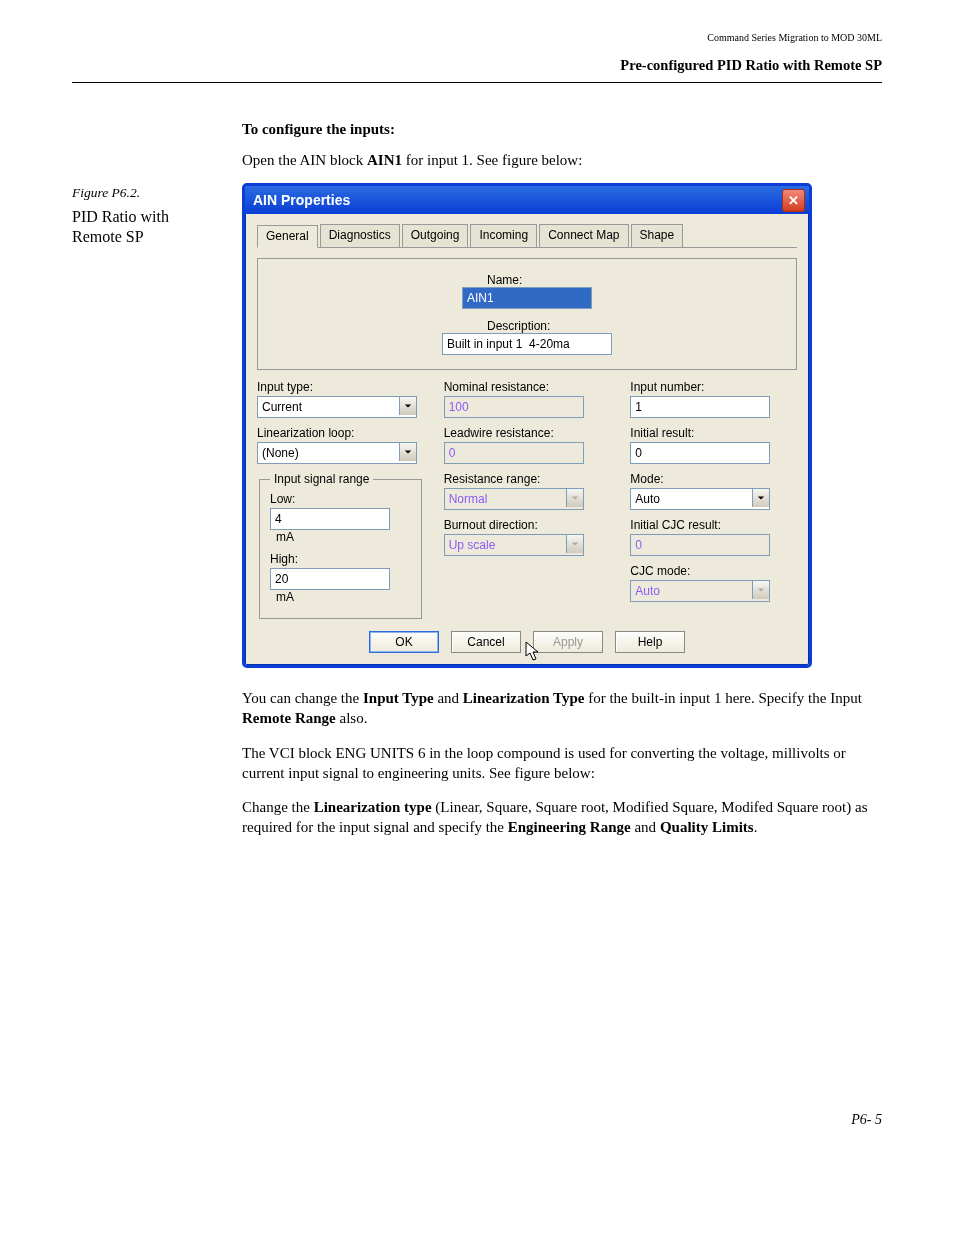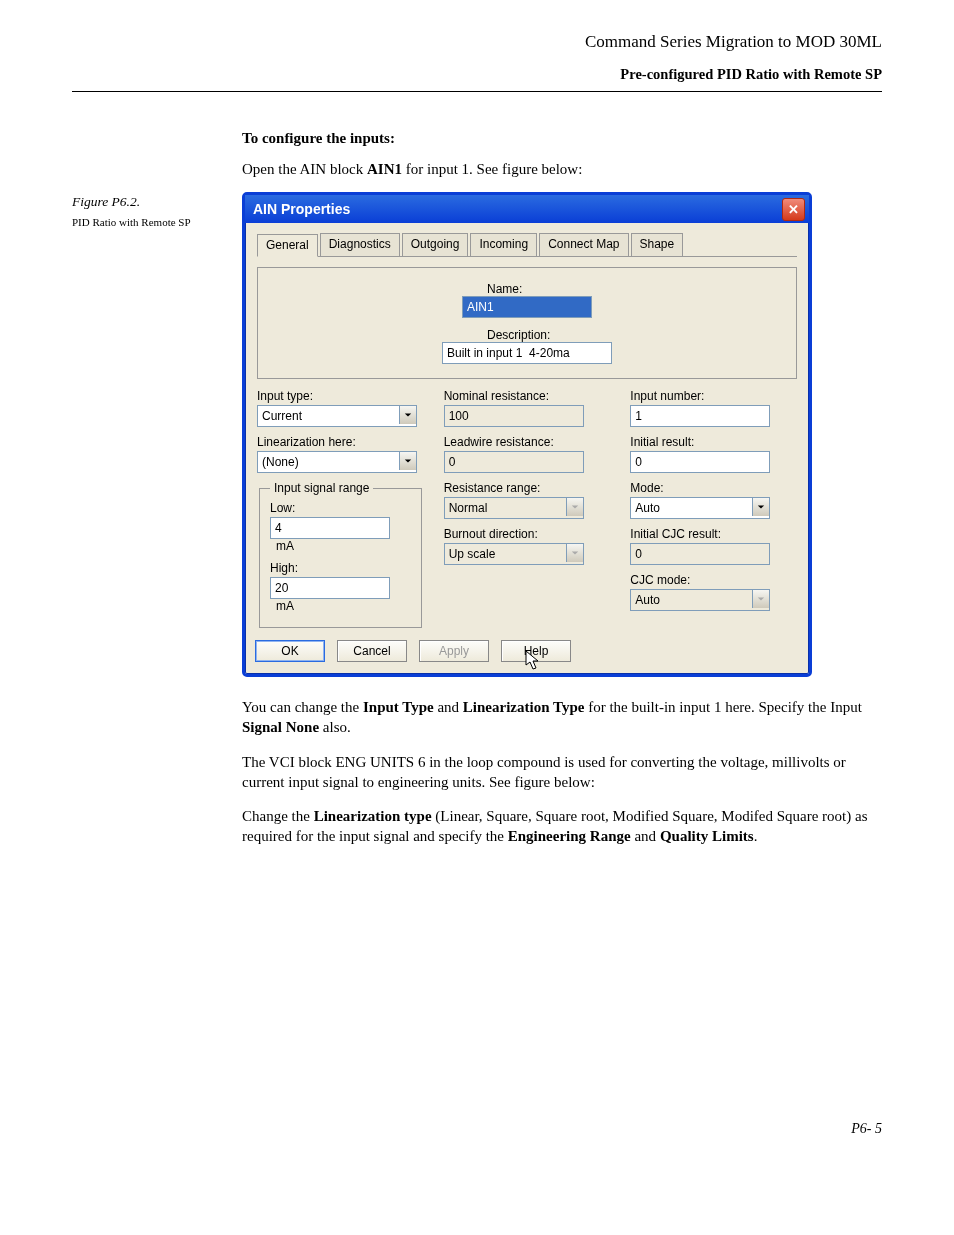--- a/index.html
+++ b/index.html
@@ -10,21 +10,21 @@
     font-size: 15px;
     color: #000;
     width: 954px;
   }
   .page {
     padding: 32px 72px 40px 72px;
     box-sizing: border-box;
   }
   .hdr-top {
     text-align: right;
-    font-size: 17px;
+    font-size: 10px;
     margin-bottom: 14px;
   }
   .hdr-sub {
     text-align: right;
     font-weight: bold;
     font-size: 14.5px;
     margin-bottom: 8px;
   }
   .page hr {
     border: none;
@@ -35,21 +35,21 @@
     margin-left: 170px;
   }
   .side-note {
     float: left;
     width: 150px;
     margin-top: 64px;
     text-align: left;
     font-size: 13.5px;
   }
   .side-note .fig-label { font-style: italic; margin-bottom: 6px; }
-  .side-note .fig-cap { font-size: 11px; line-height: 1.25; }
+  .side-note .fig-cap { font-size: 16px; line-height: 1.25; }
   .instr-head { font-weight: bold; margin-bottom: 14px; }
   .instr-open { margin-bottom: 14px; }
   .after-dialog p { margin: 14px 0; line-height: 1.35; }
   .page-num {
     text-align: right;
     font-style: italic;
     font-size: 14px;
     margin-top: 260px;
   }
 
@@ -108,21 +108,21 @@
   .row { display:flex; align-items:center; margin-bottom:10px;flex-direction:column; }
   .row label { width:80px; }
   .txt {
     border:1px solid #7f9db9;
     background:#fff;
     height:18px;
     padding:1px 4px;
     font: inherit;
   }
   .txt.sel { background:#316ac5; color:#fff; }
-  .txt.dis { background:#eeeadb; color:#000000; }
+  .txt.dis { background:#eeeadb; color:#8b5cf6; }
   .cols { display:flex; gap:20px; }
   .col { flex:1; }
   .fld { margin-bottom:8px; }
   .fld > label { display:block; margin-bottom:2px; }
   .sel-wrap { position:relative; display:inline-block; }
   .sel-btn {
     position:absolute; right:1px; top:1px;
     width:16px; height:18px;
     background:linear-gradient(#f6f6f2,#cfcabb);
     border-left:1px solid #7f9db9;
@@ -133,21 +133,21 @@
   .sel-btn.dis svg path{ fill:#aaa; }
   fieldset.range {
     border:1px solid #999;
     padding:6px 10px 14px 10px;
     margin-top:4px;
   }
   fieldset.range legend { padding:0 4px; }
   .unit { margin-left:6px; }
   .btnbar {
     display:flex;
-    justify-content:flex-start;
+    justify-content:center;
     gap:12px;
     padding:8px 10px 12px 10px;
   }
   .btn {
     min-width:70px;
     height:22px;
     border:1px solid #888;
     background:linear-gradient(#fdfdfa,#eeeadb);
     font:inherit;
     cursor:pointer;
@@ -216,21 +216,21 @@
               <span class="sel-wrap">
                 <input class="txt" style="width: 150px;" value="Current">
                 <span class="sel-btn">
                     <svg viewBox="0 0 10 10">
                       <path d="M1 3 L5 7 L9 3 Z" fill="#000"></path>
                     </svg>
                   </span>
               </span>
             </div>
             <div class="fld">
-              <label>Linearization here:</label>
+              <label>Linearization loop:</label>
               <span class="sel-wrap">
                 <input class="txt" style="width: 150px;" value="(None)">
                 <span class="sel-btn">
                     <svg viewBox="0 0 10 10">
                       <path d="M1 3 L5 7 L9 3 Z" fill="#000"></path>
                     </svg>
                   </span>
               </span>
             </div>
             <fieldset class="range">
@@ -327,21 +327,21 @@
         <button class="btn">Help</button>
       </div>
 
       <svg class="cursor-img" width="18" height="22" viewBox="0 0 18 22">
         <path d="M1 1 L1 15 L5 12 L8 19 L11 18 L8 11 L13 11 Z" fill="#fff" stroke="#000" stroke-width="1"></path>
       </svg>
     </div>
 
     <div class="after-dialog">
       <p>
-        <span>You can change the </span><b>Input Type</b><span> and </span><b>Linearization Type</b><span> for the built-in input 1 here. Specify the Input </span><b>Signal None</b><span> also.</span>
+        <span>You can change the </span><b>Input Type</b><span> and </span><b>Linearization Type</b><span> for the built-in input 1 here. Specify the Input </span><b>Remote Range</b><span> also.</span>
       </p>
       <p>The VCI block ENG UNITS 6 in the loop compound is used for converting the voltage, millivolts or current input signal to engineering units. See figure below:</p>
       <p>
         <span>Change the </span><b>Linearization type</b><span> (Linear, Square, Square root, Modified Square, Modifed Square root) as required for the input signal and specify the </span><b>Engineering Range</b><span> and </span><b>Quality Limits</b><span>.</span>
       </p>
     </div>
   </div>
 
   <div style="clear:both"></div>
   <div class="page-num">P6- 5</div>

